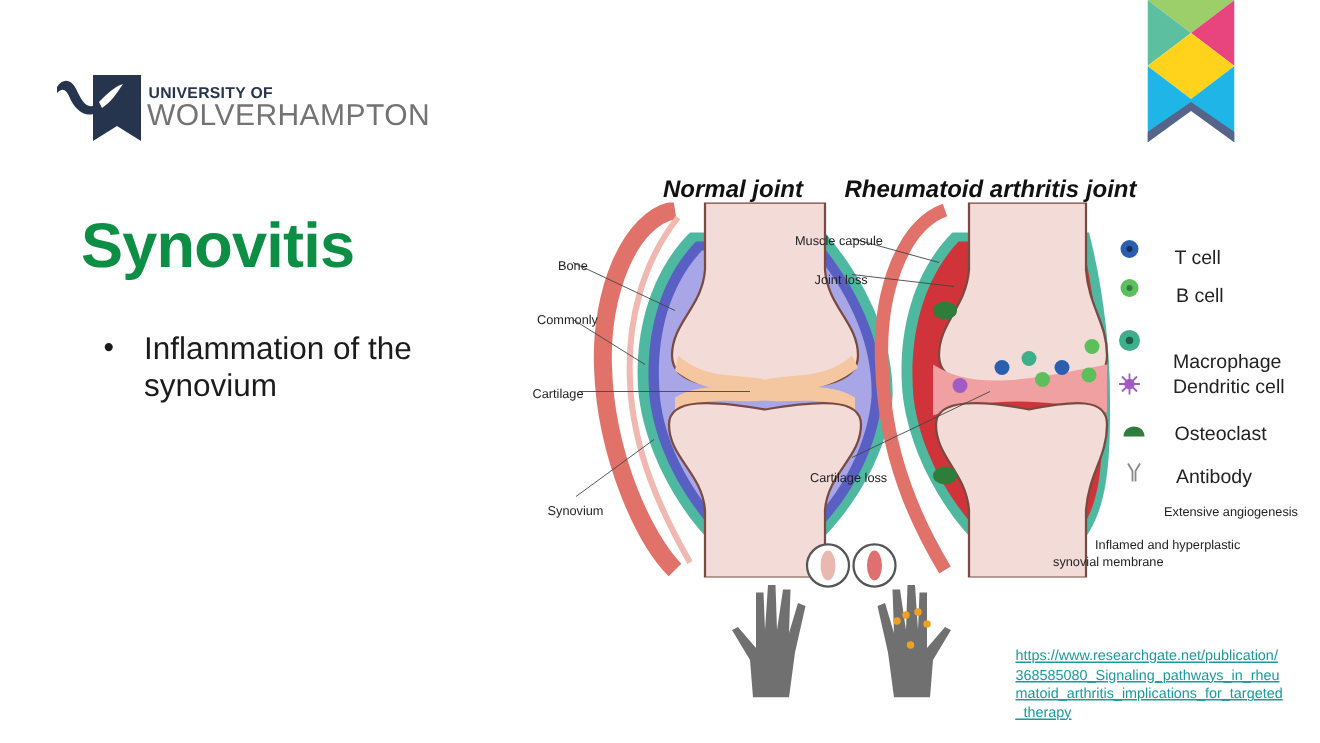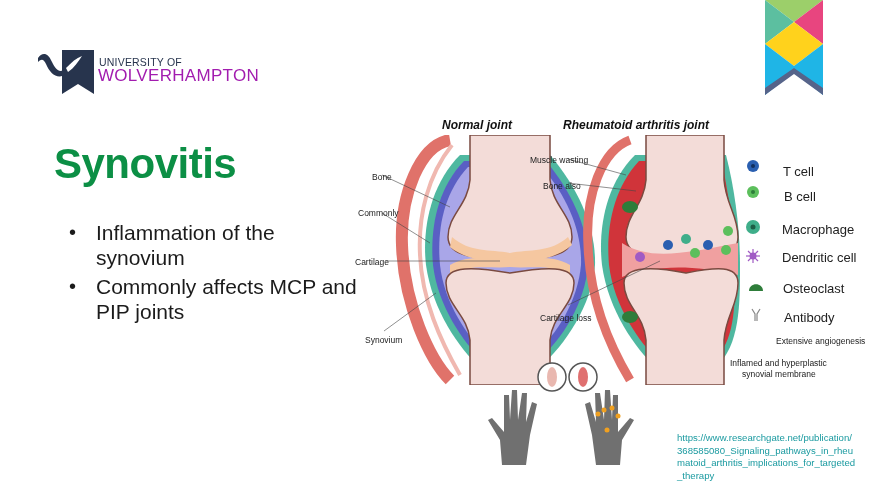--- a/index.html
+++ b/index.html
@@ -1,27 +1,27 @@
 <!DOCTYPE html>
 <html><head>
 <meta charset="utf-8">
 <style>
   html, body { margin:0; padding:0; }
   body { width:880px; height:495px; background:#ffffff; position:relative; overflow:hidden; font-family:"Liberation Sans", sans-serif; }
   .abs { position:absolute; }
-  .logo-text-small { position:absolute; left:99px; top:56px; font-size:10.5px; color:#27344d; letter-spacing:0.2px; }
-  .logo-text-big { position:absolute; left:98px; top:66px; font-size:17px; color:#a21caf; letter-spacing:0.3px; }
+  .logo-text-small { position:absolute; left:99px; top:56px; font-size:10.5px; color:#27344d; letter-spacing:0.2px;font-weight:bold; }
+  .logo-text-big { position:absolute; left:98px; top:66px; font-size:20px; color:#737373; letter-spacing:0.3px; }
   .title { position:absolute; left:54px; top:140px; font-size:42px; font-weight:bold; color:#0c8f45; letter-spacing:-0.5px; }
   ul.bullets { position:absolute; left:50px; top:204px; margin:16px; padding:0; list-style:none; width:300px; }
   ul.bullets li { position:relative; padding-left:30px; font-size:21px; line-height:25px; color:#1b1b1b; margin-bottom:4px; }
   ul.bullets li::before { content:"•"; position:absolute; left:3px; top:0; font-size:20px; }
   .diag-label { position:absolute; font-size:8.5px; color:#222; white-space:nowrap; }
-  .diag-head { position:absolute; font-size:12px; font-weight:bold; font-style:italic; color:#111; white-space:nowrap; }
+  .diag-head { position:absolute; font-size:16px; font-weight:bold; font-style:italic; color:#111; white-space:nowrap; }
   .legend-label { position:absolute; font-size:13px; color:#222; white-space:nowrap; }
-  .ref-link { position:absolute; left:677px; top:432px; width:180px; font-size:9.6px; line-height:12.5px; color:#1a9aa0; word-break:break-all; }
+  .ref-link { position:absolute; left:677px; top:432px; width:180px; font-size:9.6px; line-height:12.5px; color:#1a9aa0; text-decoration:underline; word-break:break-all; }
 </style>
 </head>
 <body>
 
 <div>
   <svg class="abs" style="left:36px;top:48px" width="60" height="46" viewBox="0 0 60 46">
     <path d="M26 2 L58 2 L58 46 L42 36 L26 46 Z" fill="#27344d"></path>
     <path d="M2 10 C6 4 12 4 16 14 C20 22 24 26 30 20 C36 14 40 10 46 8 C40 14 36 22 30 26 C22 32 14 26 10 16 C8 12 6 10 2 14 Z" fill="#27344d"></path>
     <path d="M30 20 C36 14 40 10 46 8 C42 14 38 20 32 24 Z" fill="#ffffff"></path>
   </svg>
@@ -36,21 +36,20 @@
   <polygon points="0,44 29,22 58,44 29,66" fill="#ffd21c"></polygon>
   <polygon points="0,44 29,66 0,66" fill="#1fb5e6"></polygon>
   <polygon points="58,44 58,66 29,66" fill="#1fb5e6"></polygon>
   <polygon points="0,66 58,66 58,95 29,72 0,95" fill="#1fb5e6"></polygon>
   <polygon points="0,88 29,68 58,88 58,95 29,74 0,95" fill="#56648a"></polygon>
 </svg>
 
 <div class="title">Synovitis</div>
 <ul class="bullets">
   <li>Inflammation of the synovium</li>
-  <li>Commonly affects MCP and PIP joints</li>
 </ul>
 
 <div>
   <div class="diag-head" style="left:442px;top:118px">Normal  joint</div>
   <div class="diag-head" style="left:563px;top:118px">Rheumatoid  arthritis  joint</div>
 
   <svg class="abs" style="left:340px;top:135px" width="400" height="250" viewBox="0 0 400 250">
 
     <g>
       <path d="M110 5 C80 10 60 60 62 110 C64 170 90 225 110 245" fill="none" stroke="#e0726a" stroke-width="12"></path>
@@ -91,43 +90,43 @@
       <line x1="228" y1="48" x2="296" y2="56"></line>
       <line x1="228" y1="170" x2="320" y2="126"></line>
     </g>
   </svg>
 
   <div class="diag-label" style="left:372px;top:172px">Bone</div>
   <div class="diag-label" style="left:358px;top:208px">Commonly</div>
   <div class="diag-label" style="left:355px;top:257px">Cartilage</div>
   <div class="diag-label" style="left:365px;top:335px">Synovium</div>
 
-  <div class="diag-label" style="left:530px;top:155px">Muscle wasting</div>
-  <div class="diag-label" style="left:543px;top:181px">Bone also</div>
+  <div class="diag-label" style="left:530px;top:155px">Muscle capsule</div>
+  <div class="diag-label" style="left:543px;top:181px">Joint loss</div>
   <div class="diag-label" style="left:540px;top:313px">Cartilage loss</div>
   <div class="diag-label" style="left:776px;top:336px">Extensive  angiogenesis</div>
   <div class="diag-label" style="left:730px;top:358px">Inflamed and hyperplastic</div>
-  <div class="diag-label" style="left:742px;top:369px">synovial membrane</div>
+  <div class="diag-label" style="left:702px;top:369px">synovial membrane</div>
 
   <div>
     <svg class="abs" style="left:746px;top:159px" width="14" height="14">
         <circle cx="7" cy="7" r="6" fill="#2a5fb0"></circle>
         <circle cx="7" cy="7" r="2" fill="#12305e"></circle>
       </svg>
     <div class="legend-label" style="left:783px;top:164px">T cell</div>
     <svg class="abs" style="left:746px;top:185px" width="14" height="14">
         <circle cx="7" cy="7" r="6" fill="#5cbf5c"></circle>
         <circle cx="7" cy="7" r="2" fill="#2e7d3a"></circle>
       </svg>
     <div class="legend-label" style="left:784px;top:189px">B cell</div>
     <svg class="abs" style="left:745px;top:219px" width="16" height="16">
         <circle cx="8" cy="8" r="7" fill="#3fae8a"></circle>
         <circle cx="8" cy="8" r="2.5" fill="#1d5e46"></circle>
       </svg>
-    <div class="legend-label" style="left:782px;top:222px">Macrophage</div>
+    <div class="legend-label" style="left:782px;top:233px">Macrophage</div>
     <svg class="abs" style="left:745px;top:248px" width="16" height="16">
         <g stroke="#a05bc4" stroke-width="1.2">
           <line x1="1" y1="8" x2="15" y2="8"></line>
           <line x1="8" y1="1" x2="8" y2="15"></line>
           <line x1="3" y1="3" x2="13" y2="13"></line>
           <line x1="13" y1="3" x2="3" y2="13"></line>
         </g>
         <circle cx="8" cy="8" r="3.5" fill="#a05bc4"></circle>
       </svg>
     <div class="legend-label" style="left:782px;top:250px">Dendritic  cell</div>

